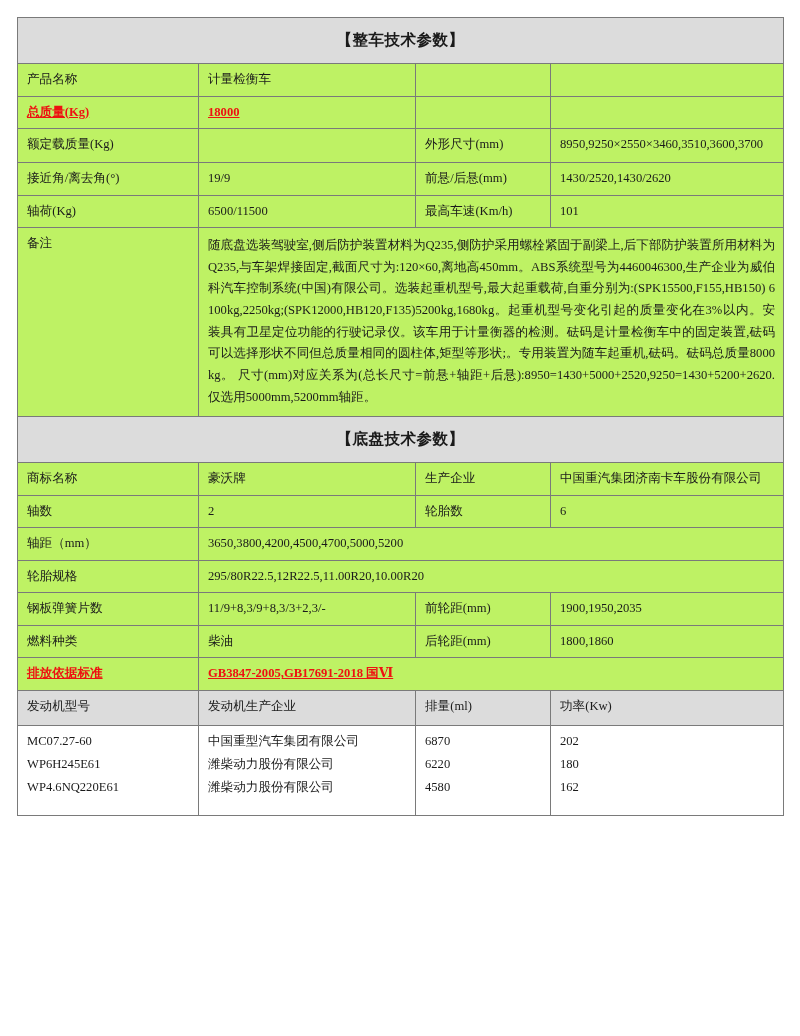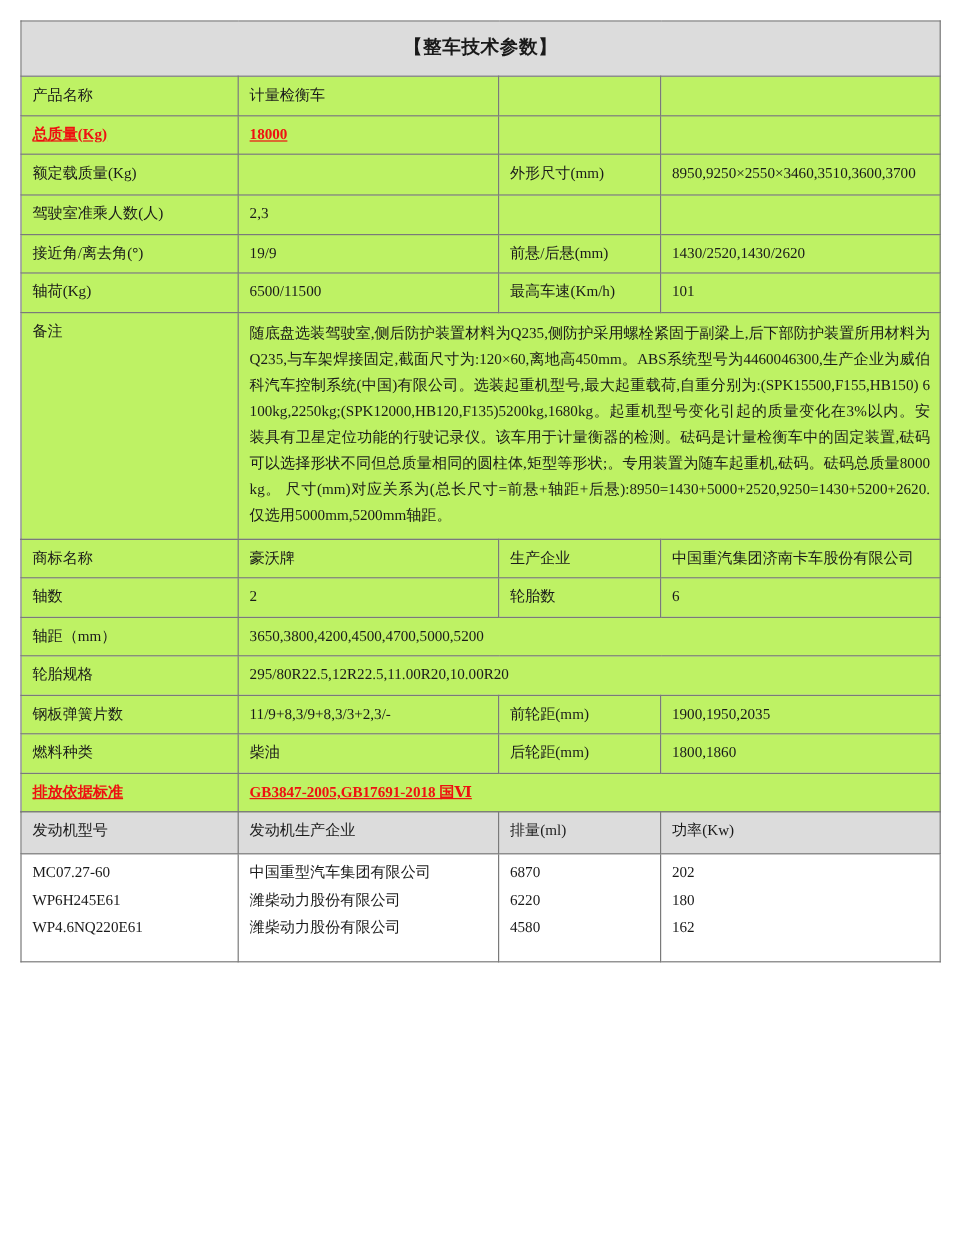--- a/index.html
+++ b/index.html
@@ -142,26 +142,20 @@
       </tr>
 
       <tr class="tall">
         <td>额定载质量(Kg)</td>
         <td></td>
         <td>外形尺寸(mm)</td>
         <td>8950,9250×2550×3460,3510,3600,3700</td>
       </tr>
 
 
-      <tr class="tall-2">
-        <td>驾驶室准乘人数(人)</td>
-        <td>2,3</td>
-        <td></td>
-        <td></td>
-      </tr>
 
       <tr class="tall-2">
         <td>接近角/离去角(°)</td>
         <td>19/9</td>
         <td>前悬/后悬(mm)</td>
         <td>1430/2520,1430/2620</td>
       </tr>
 
       <tr class="tall-2">
         <td>轴荷(Kg)</td>
@@ -180,20 +174,23 @@
   </table>
 
   <table class="spec" style="margin-top:-1px;">
     <colgroup>
         <col class="c1">
         <col class="c2">
         <col class="c3">
         <col class="c4">
       </colgroup>
     <tbody>
+      <tr>
+        <td class="section-title" colspan="4">【底盘技术参数】</td>
+      </tr>
 
 
       <tr class="tall-2">
         <td>商标名称</td>
         <td>豪沃牌</td>
         <td>生产企业</td>
         <td>中国重汽集团济南卡车股份有限公司</td>
       </tr>
 
       <tr class="tall-2">

